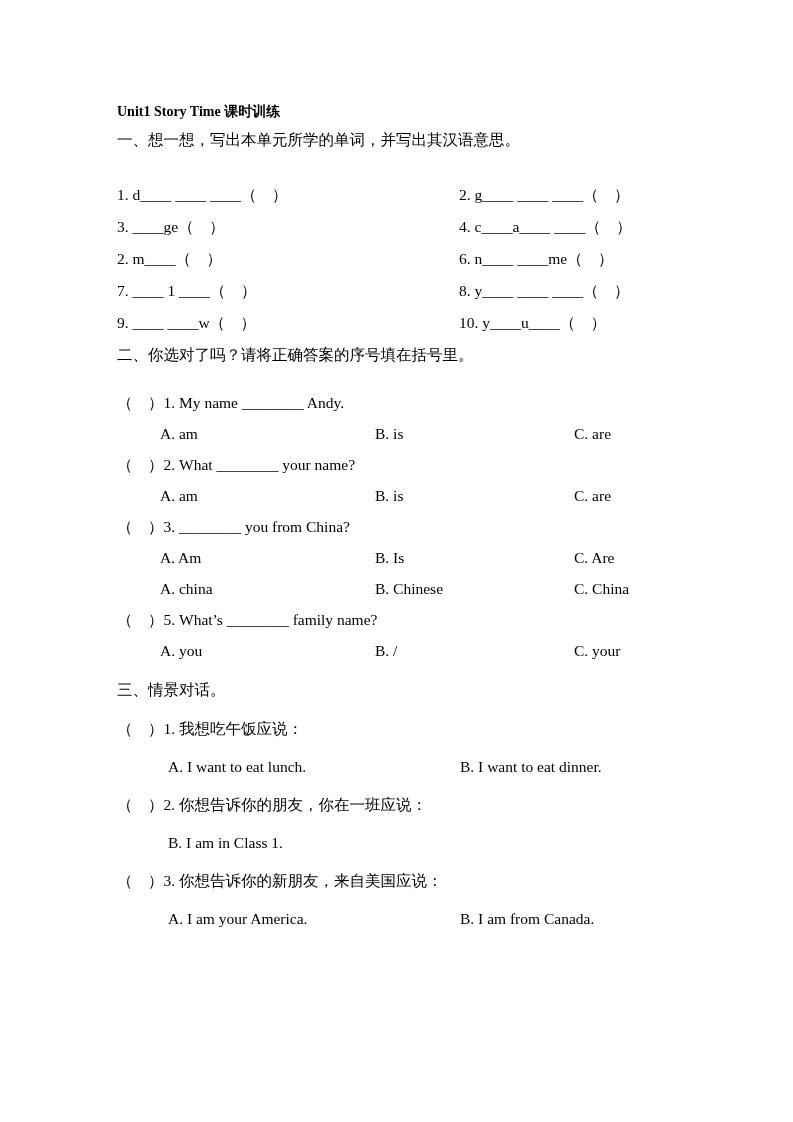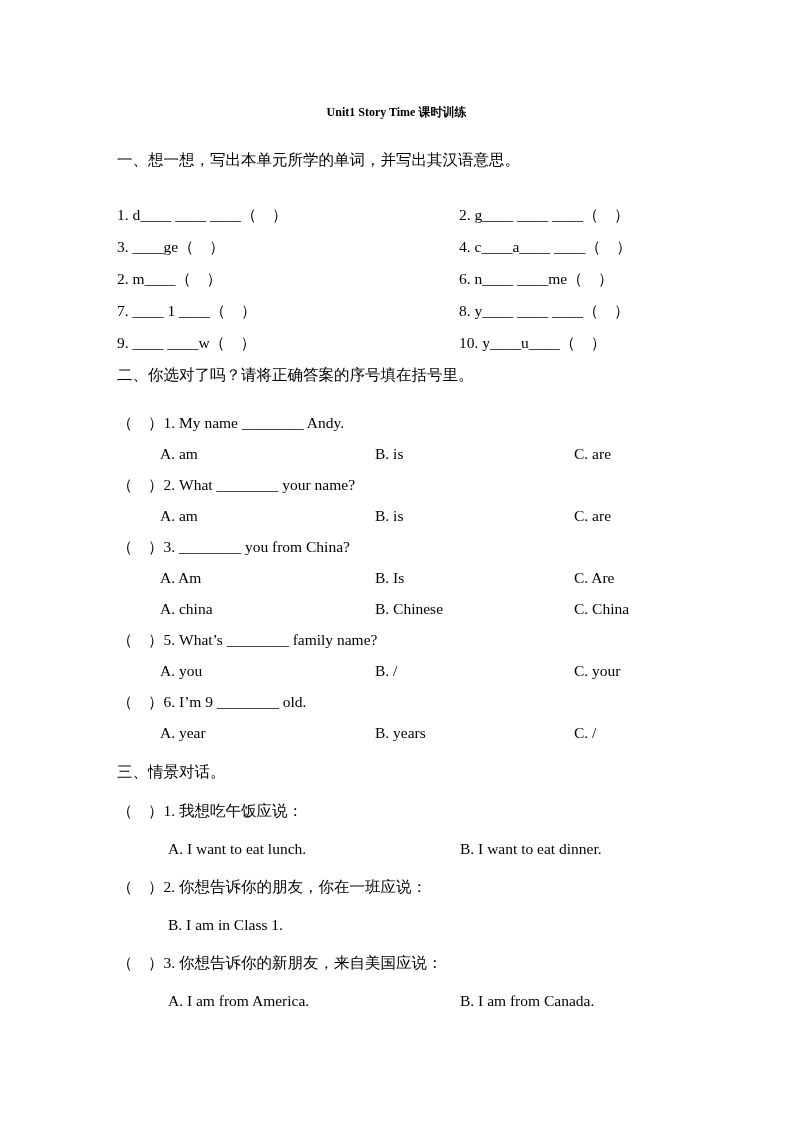--- a/index.html
+++ b/index.html
@@ -9,25 +9,24 @@
     width: 793px;
     height: 1122px;
     background: #ffffff;
     color: #000000;
     font-family: "Liberation Serif", "DejaVu Serif", serif;
     font-size: 15.5px;
     padding: 100px 117px 40px 117px;
     overflow: hidden;
   }
   .title {
-    text-align: center;
+    text-align: left;
     font-weight: bold;
-    font-size: 12px;
+    font-size: 14px;
     line-height: 24px;
-    margin-bottom: 20px;
     white-space: nowrap;
   }
   .l32 { line-height: 32px; white-space: nowrap; }
   .l31 { line-height: 31px; white-space: nowrap; }
   .l38 { line-height: 38px; white-space: nowrap; }
   .word-grid {
     display: grid;
     grid-template-columns: 342px 1fr;
     margin-top: 23px;
   }
@@ -109,28 +108,20 @@
 
   <div>
     <div class="l31">（　）5. What’s ________ family name?</div>
     <div class="opts3">
       <span>A. you</span>
       <span>B. /</span>
       <span>C. your</span>
     </div>
   </div>
 
-  <div>
-    <div class="l31">（　）6. I’m 9 ________ old.</div>
-    <div class="opts3">
-      <span>A. year</span>
-      <span>B. years</span>
-      <span>C. /</span>
-    </div>
-  </div>
 
   <div class="l32 sec3-head">三、情景对话。</div>
 
   <div class="sec3">
     <div class="l38">（　）1. 我想吃午饭应说：</div>
     <div class="opts2">
       <span>A. I want to eat lunch.</span>
       <span>B. I want to eat dinner.</span>
     </div>
   </div>
@@ -138,18 +129,18 @@
   <div>
     <div class="l38">（　）2. 你想告诉你的朋友，你在一班应说：</div>
     <div class="opts2">
       <span>B. I am in Class 1.</span>
     </div>
   </div>
 
   <div>
     <div class="l38">（　）3. 你想告诉你的新朋友，来自美国应说：</div>
     <div class="opts2">
-      <span>A. I am from America.</span>
+      <span>A. I am your America.</span>
       <span>B. I am from Canada.</span>
     </div>
   </div>
 
 </div>
 
 </body></html>

